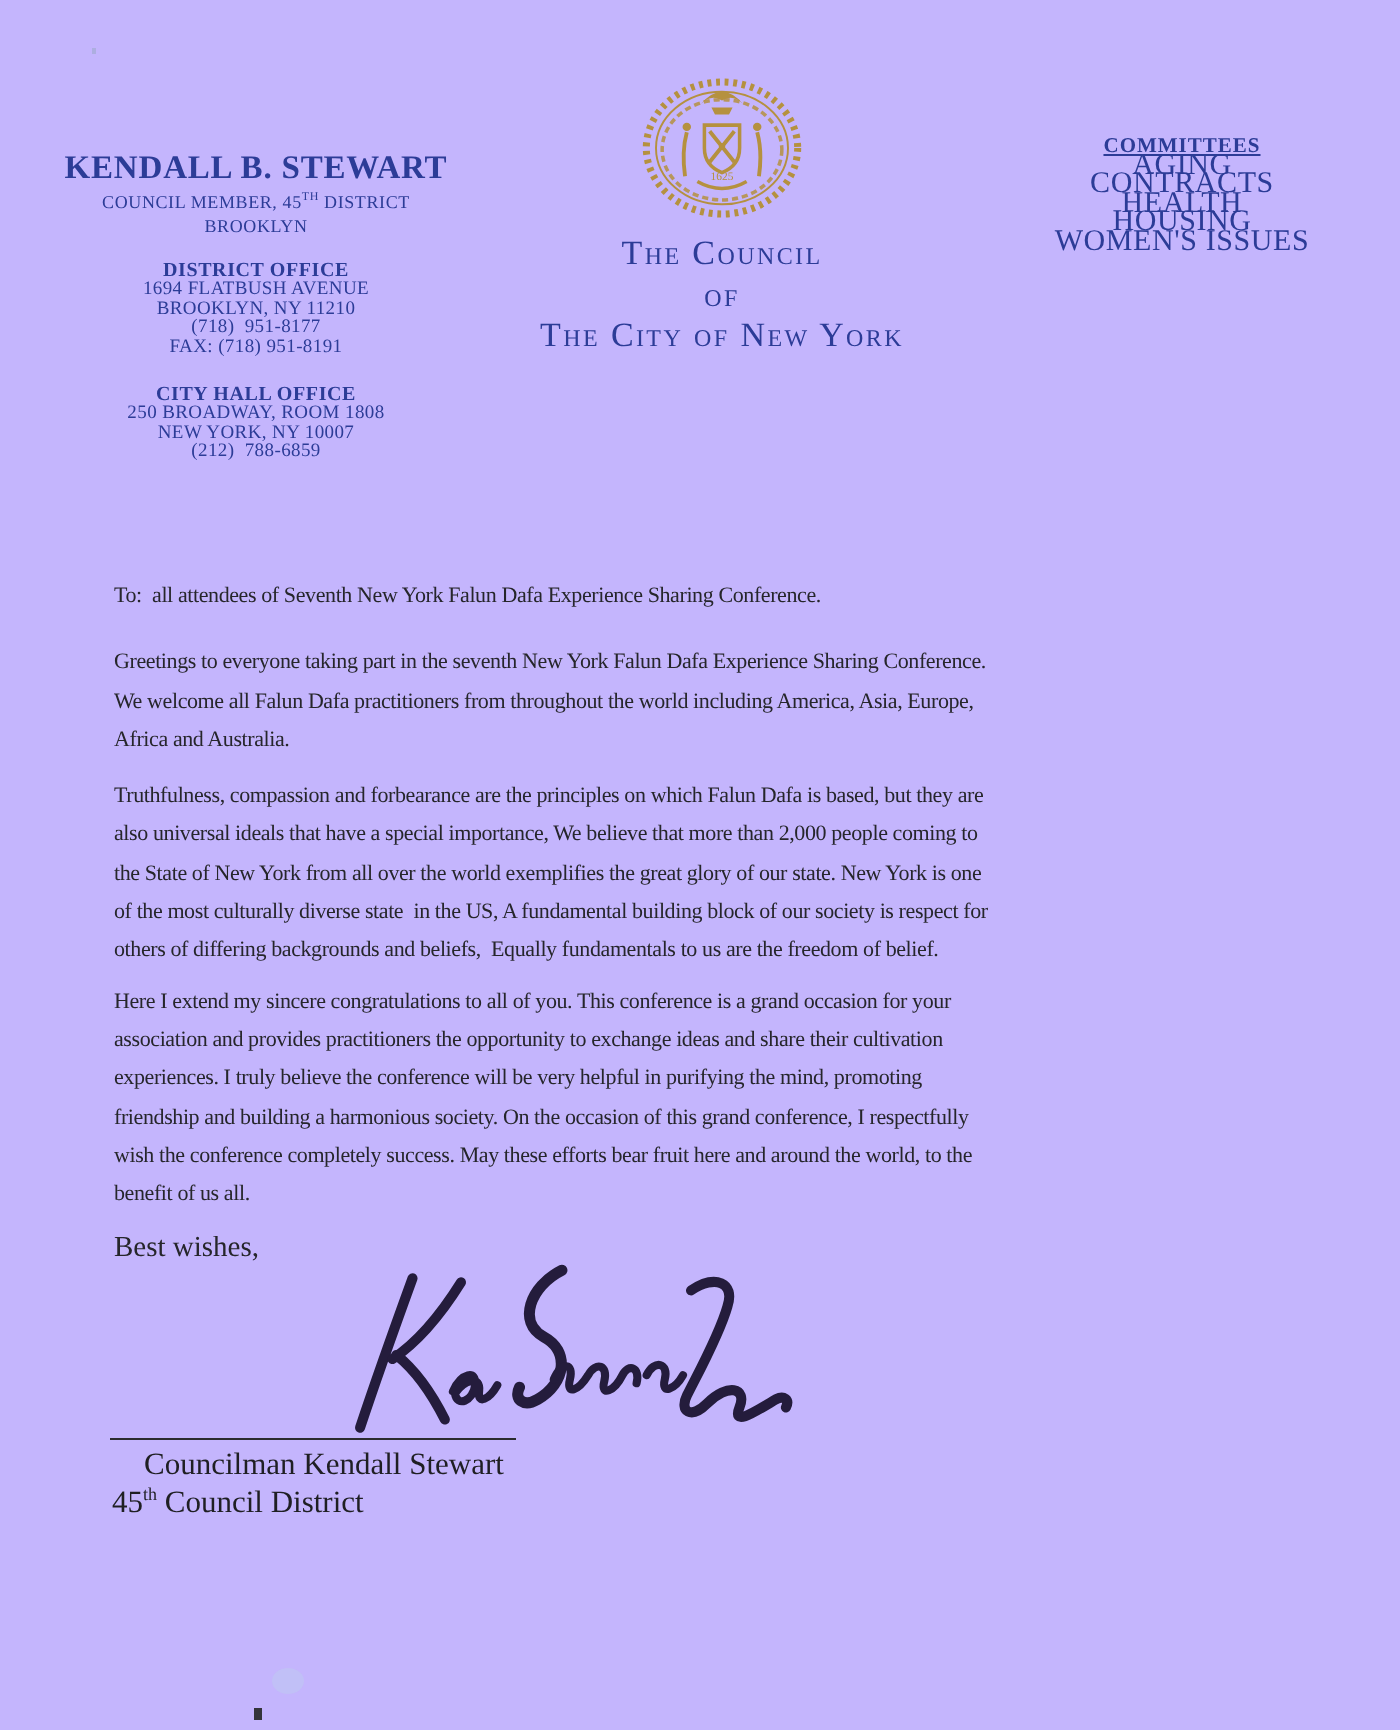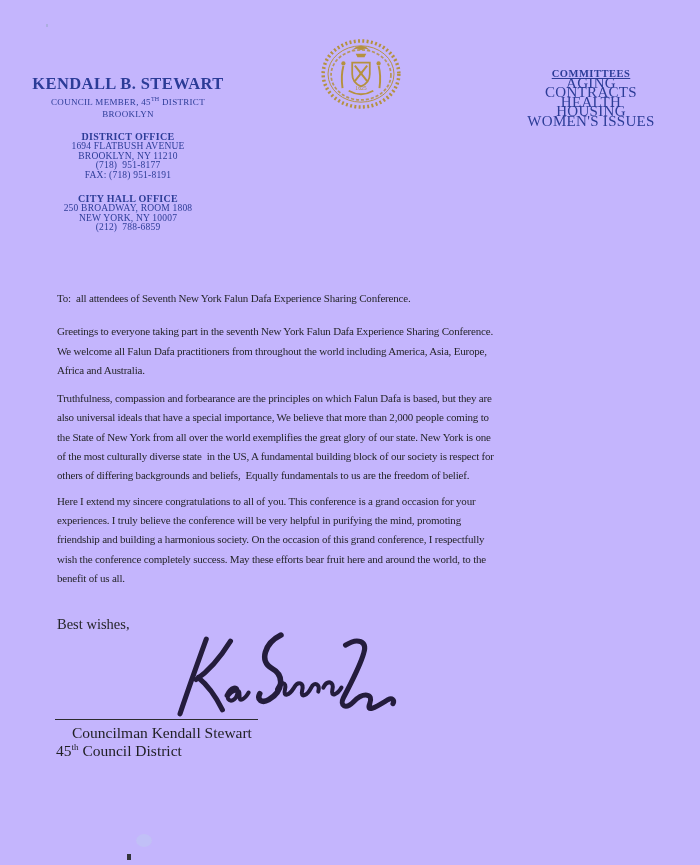--- a/index.html
+++ b/index.html
@@ -75,20 +75,25 @@
         <path d="M43,33.5 L57,51 M57,33.5 L43,51" stroke-width="2.2"></path>
         <circle cx="50" cy="42" r="1.8" fill="#b5913f" stroke="none"></circle>
         <circle cx="30" cy="31" r="2.4" fill="#b5913f" stroke="none"></circle>
         <path d="M30,34 q-3,11 -1,25" stroke-width="2.2"></path>
         <circle cx="70" cy="31" r="2.4" fill="#b5913f" stroke="none"></circle>
         <path d="M70,34 q3,11 1,25" stroke-width="2.2"></path>
         <path d="M36,62 q14,8 28,0" stroke-width="2"></path>
         <text x="50" y="61" font-size="6.5" text-anchor="middle" fill="#b5913f" stroke="none">1625</text>
       </svg>
     </div>
+    <div class="lh-title">
+      <div>The Council</div>
+      <div>of</div>
+      <div>The City of New York</div>
+    </div>
   </div>
 
   <div class="lh lh-right">
     <div class="committees-h">COMMITTEES</div>
     <div class="committee">AGING</div>
     <div class="committee">CONTRACTS</div>
     <div class="committee">HEALTH</div>
     <div class="committee">HOUSING</div>
     <div class="committee">WOMEN'S ISSUES</div>
   </div>
@@ -102,20 +107,21 @@
     </div>
     <div class="gap9">
       <div class="bline">Truthfulness, compassion and forbearance are the principles on which Falun Dafa is based, but they are</div>
       <div class="bline">also universal ideals that have a special importance, We believe that more than 2,000 people coming to</div>
       <div class="bline">the State of New York from all over the world exemplifies the great glory of our state. New York is one</div>
       <div class="bline">of the most culturally diverse state  in the US, A fundamental building block of our society is respect for</div>
       <div class="bline">others of differing backgrounds and beliefs,  Equally fundamentals to us are the freedom of belief.</div>
     </div>
     <div class="gap6">
       <div class="bline">Here I extend my sincere congratulations to all of you. This conference is a grand occasion for your</div>
+      <div class="bline">association and provides practitioners the opportunity to exchange ideas and share their cultivation</div>
       <div class="bline">experiences. I truly believe the conference will be very helpful in purifying the mind, promoting</div>
       <div class="bline">friendship and building a harmonious society. On the occasion of this grand conference, I respectfully</div>
       <div class="bline">wish the conference completely success. May these efforts bear fruit here and around the world, to the</div>
       <div class="bline">benefit of us all.</div>
     </div>
   </div>
 
   <div class="closing">Best wishes,</div>
 
   <svg class="sig-svg" viewBox="0 0 220 95" width="222" height="96" fill="none" stroke="#241c3c" stroke-width="5" stroke-linecap="round" stroke-linejoin="round">

